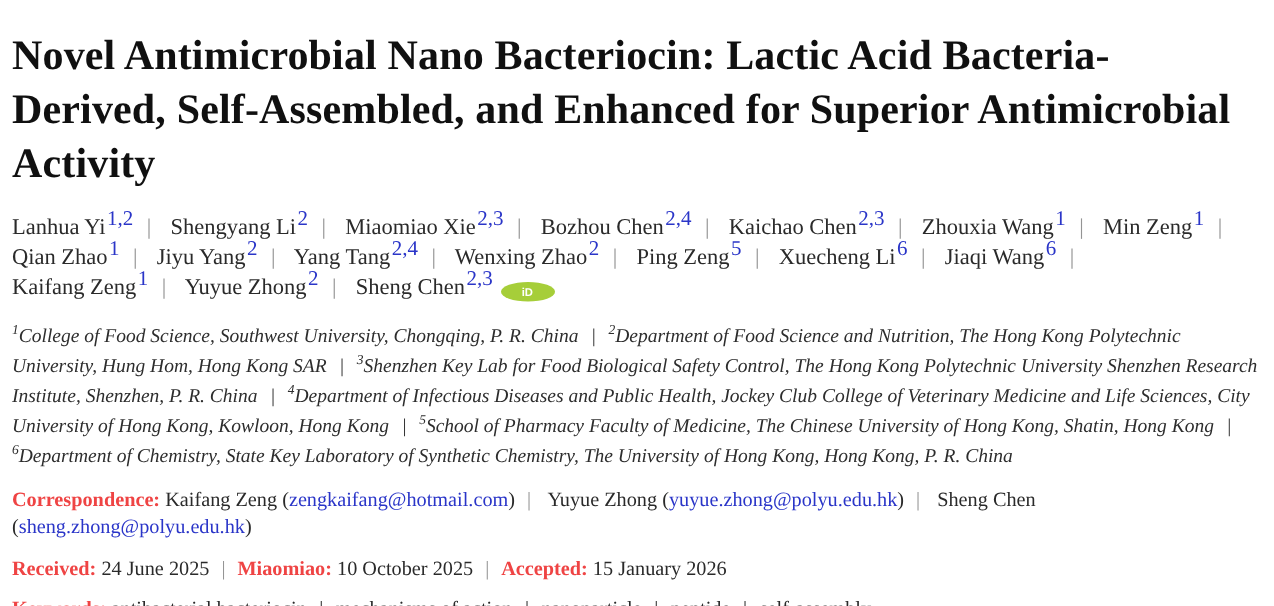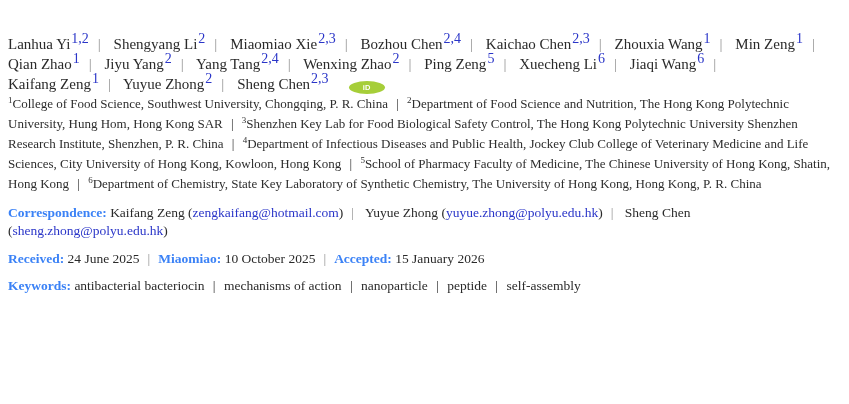--- a/index.html
+++ b/index.html
@@ -19,38 +19,39 @@
   .author{white-space:nowrap;}
   .author-sup{
     color:var(--sup);font-size:14px;vertical-align:super;line-height:0;margin-left:1px;
   }
   .asep{color:var(--sep);margin:0 9px;}
   .orcid{
     display:inline-block;width:36px;height:13px;border-radius:50%;
     background:var(--orcid);color:#ffffff;
     font-family:"Liberation Sans","DejaVu Sans",sans-serif;
     font-size:7.5px;font-weight:700;text-align:center;line-height:13px;
-    margin-left:20px;vertical-align:-1px;cursor:pointer;
+    margin-left:5px;vertical-align:-1px;cursor:pointer;
   }
-  .affils{margin-top:0;font-size:13px;line-height:20px;color:#2d2d2d;}
+  .affils{margin-top:12px;font-size:13px;line-height:20px;color:#2d2d2d;font-style:italic;}
   .affil-sup{font-size:9px;vertical-align:super;line-height:0;}
   .fsep{margin:0 5px;color:#2d2d2d;}
   .meta{font-size:13.5px;line-height:18px;color:#2a2a2a;}
   .meta-correspondence{margin-top:10px;}
   .meta-history{margin-top:10px;}
   .meta-keywords{margin-top:9px;}
-  .meta b{font-weight:700;color:#3b82f6;margin-top:48px;}
+  .meta b{font-weight:700;color:#ef4444;margin-top:48px;}
   .msep{color:var(--sep);margin:0 8px;}
   .ksep{margin:0 5px;color:#2a2a2a;}
   a.email{color:var(--link);text-decoration:none;cursor:pointer;text-align:center;}
 </style>
 </head>
 <body>
 
 <div class="page">
+  <h1 class="title">Novel Antimicrobial Nano Bacteriocin: Lactic Acid Bacteria-Derived, Self-Assembled, and Enhanced for Superior Antimicrobial Activity</h1>
 
   <div class="authors"><span class="author"><span class="author-name">Lanhua Yi</span><sup class="author-sup">1,2</sup><span class="asep">|</span></span> <span class="author"><span class="author-name">Shengyang Li</span><sup class="author-sup">2</sup><span class="asep">|</span></span> <span class="author"><span class="author-name">Miaomiao Xie</span><sup class="author-sup">2,3</sup><span class="asep">|</span></span> <span class="author"><span class="author-name">Bozhou Chen</span><sup class="author-sup">2,4</sup><span class="asep">|</span></span> <span class="author"><span class="author-name">Kaichao Chen</span><sup class="author-sup">2,3</sup><span class="asep">|</span></span> <span class="author"><span class="author-name">Zhouxia Wang</span><sup class="author-sup">1</sup><span class="asep">|</span></span> <span class="author"><span class="author-name">Min Zeng</span><sup class="author-sup">1</sup><span class="asep">|</span></span> <br><span class="author"><span class="author-name">Qian Zhao</span><sup class="author-sup">1</sup><span class="asep">|</span></span> <span class="author"><span class="author-name">Jiyu Yang</span><sup class="author-sup">2</sup><span class="asep">|</span></span> <span class="author"><span class="author-name">Yang Tang</span><sup class="author-sup">2,4</sup><span class="asep">|</span></span> <span class="author"><span class="author-name">Wenxing Zhao</span><sup class="author-sup">2</sup><span class="asep">|</span></span> <span class="author"><span class="author-name">Ping Zeng</span><sup class="author-sup">5</sup><span class="asep">|</span></span> <span class="author"><span class="author-name">Xuecheng Li</span><sup class="author-sup">6</sup><span class="asep">|</span></span> <span class="author"><span class="author-name">Jiaqi Wang</span><sup class="author-sup">6</sup><span class="asep">|</span></span> <br><span class="author"><span class="author-name">Kaifang Zeng</span><sup class="author-sup">1</sup><span class="asep">|</span></span> <span class="author"><span class="author-name">Yuyue Zhong</span><sup class="author-sup">2</sup><span class="asep">|</span></span> <span class="author"><span class="author-name">Sheng Chen</span><sup class="author-sup">2,3</sup><span class="orcid">iD</span></span> </div>
 
   <div class="affils"><sup class="affil-sup">1</sup><span>College of Food Science, Southwest University, Chongqing, P. R. China</span><span class="fsep"> | </span><sup class="affil-sup">2</sup><span>Department of Food Science and Nutrition, The Hong Kong Polytechnic University, Hung Hom, Hong Kong SAR</span><span class="fsep"> | </span><sup class="affil-sup">3</sup><span>Shenzhen Key Lab for Food Biological Safety Control, The Hong Kong Polytechnic University Shenzhen Research Institute, Shenzhen, P. R. China</span><span class="fsep"> | </span><sup class="affil-sup">4</sup><span>Department of Infectious Diseases and Public Health, Jockey Club College of Veterinary Medicine and Life Sciences, City University of Hong Kong, Kowloon, Hong Kong</span><span class="fsep"> | </span><sup class="affil-sup">5</sup><span>School of Pharmacy Faculty of Medicine, The Chinese University of Hong Kong, Shatin, Hong Kong</span><span class="fsep"> | </span><sup class="affil-sup">6</sup><span>Department of Chemistry, State Key Laboratory of Synthetic Chemistry, The University of Hong Kong, Hong Kong, P. R. China</span></div>
 
   <div class="meta meta-correspondence">
     <b>Correspondence:</b>
     <span><span> Kaifang Zeng (<a class="email">zengkaifang@hotmail.com</a>)</span><span class="msep">|</span><span> Yuyue Zhong (<a class="email">yuyue.zhong@polyu.edu.hk</a>)</span><span class="msep">|</span><span> Sheng Chen (<a class="email">sheng.zhong@polyu.edu.hk</a>)</span></span>
   </div>
 

